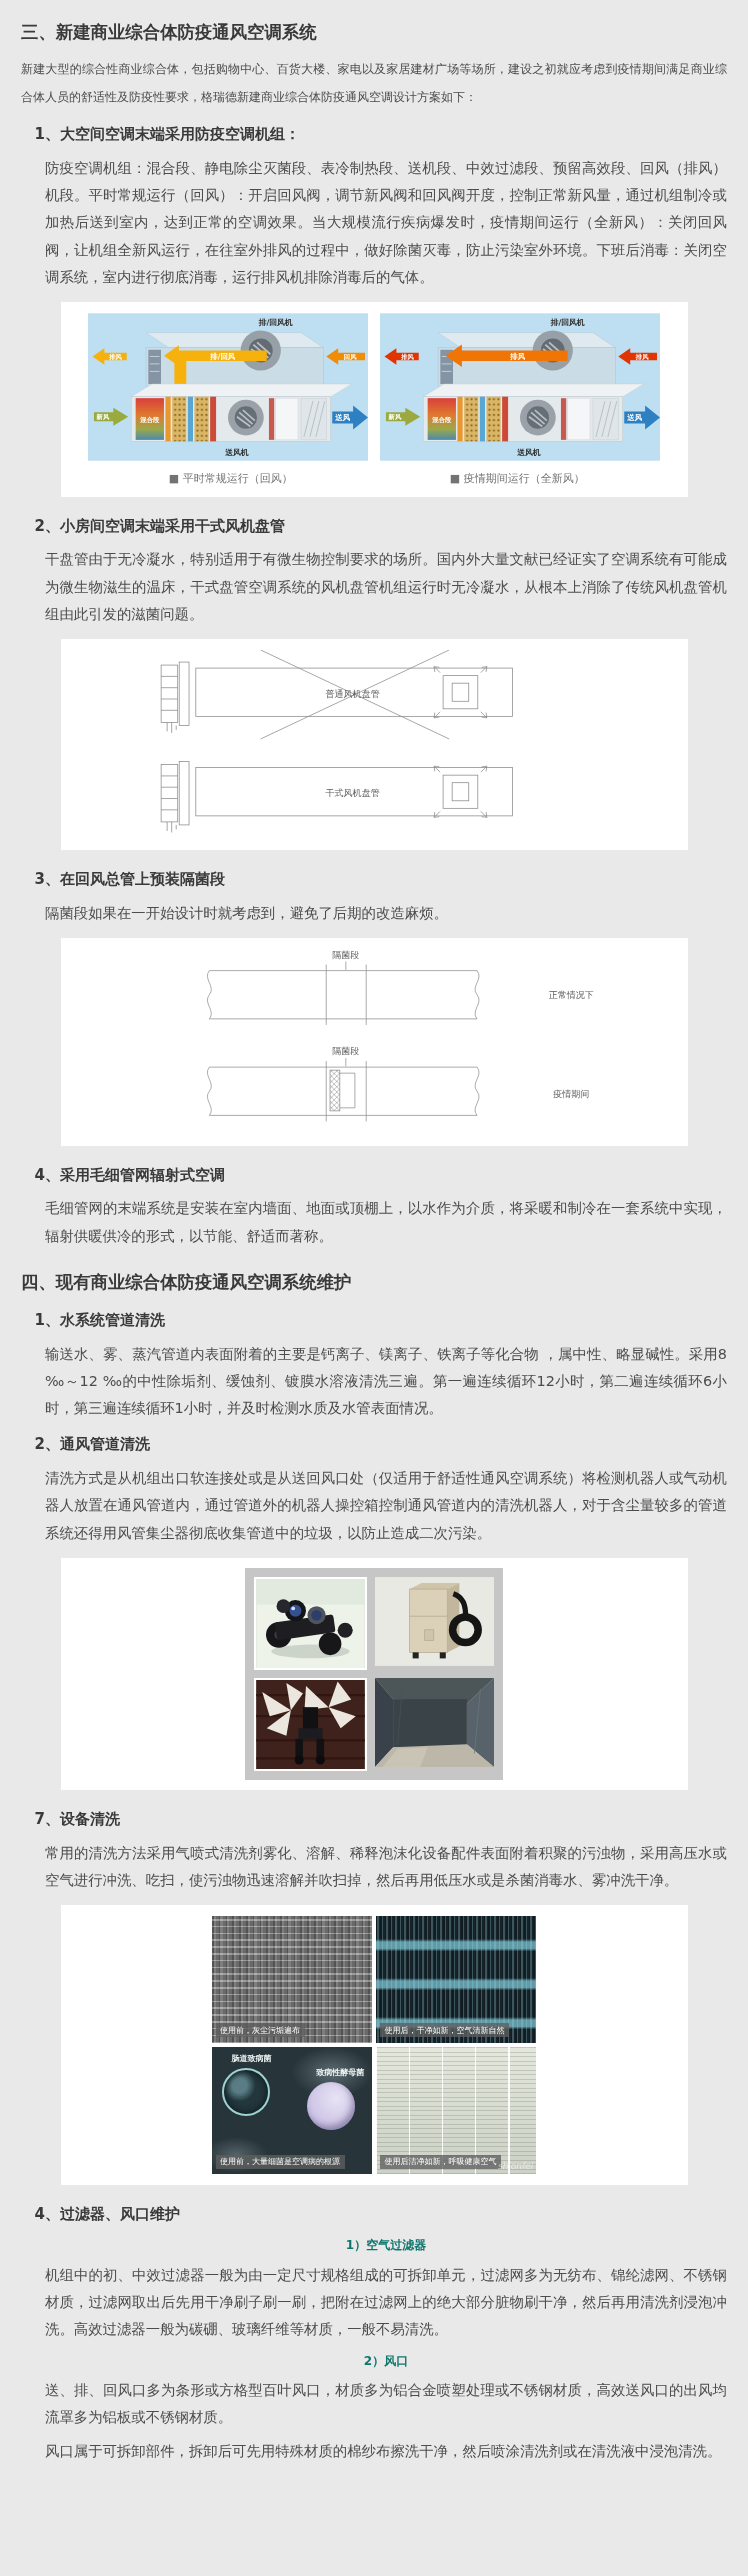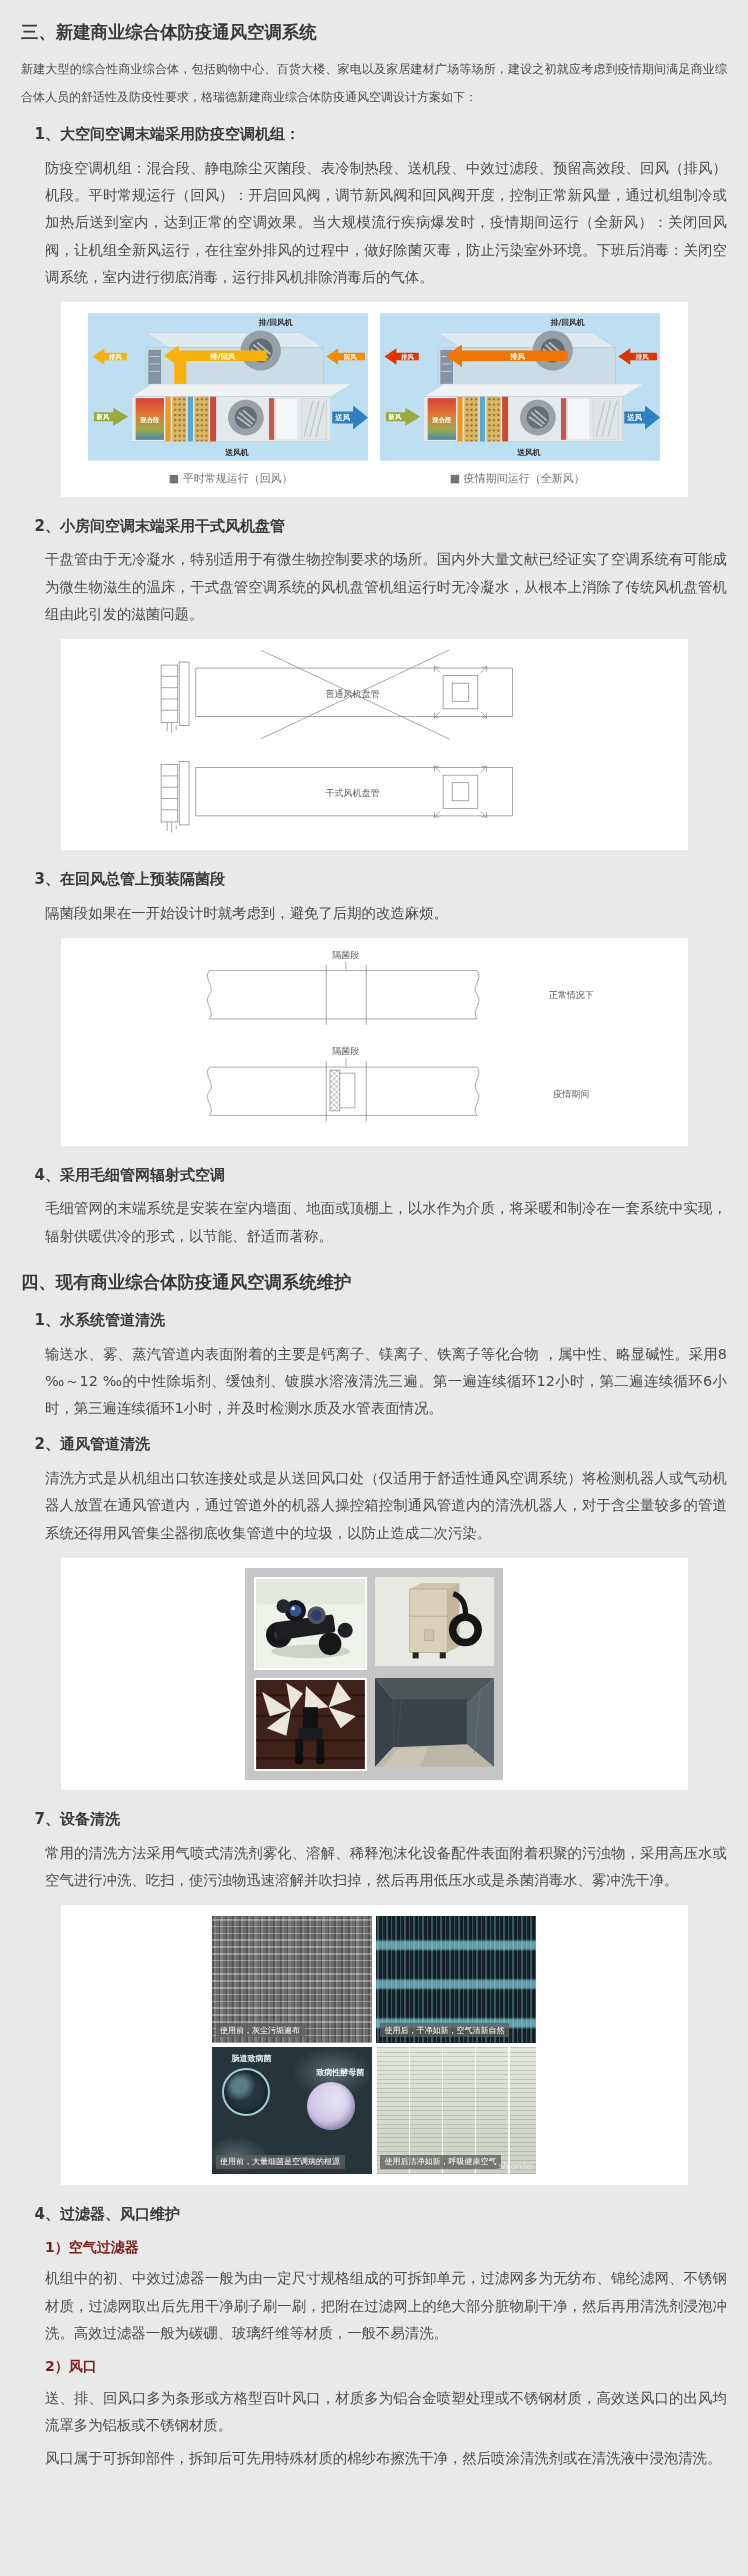--- a/index.html
+++ b/index.html
@@ -7,21 +7,21 @@
     width:748px;
     background:#e9e9e9;
     font-family:"DejaVu Sans","Liberation Sans",sans-serif;
     color:#4c4c4c;
   }
   .wrap{padding:19.7px 21px 26px 21px;}
   h2{font-size:17.4px;line-height:1.4;color:#3a3a3a;margin:0 0 12px 0;font-weight:700;}
   h2.part4{margin-top:19.7px;}
   .intro{font-size:12px;line-height:2.3;margin:0 0 9px 0;text-align:justify;}
   .sec-title{font-size:15px;color:#3a3a3a;font-weight:700;margin:7.6px 0 6px 0;padding-left:13.6px;line-height:1.9;}
-  .sub-title{font-size:14px;color:#7f1d1d;font-weight:700;margin:4.5px 0 4.5px 0;padding-left:24px;line-height:1.9;}
+  .sub-title{font-size:12px;color:#0f766e;font-weight:700;margin:4.5px 0 4.5px 0;padding-left:24px;line-height:1.9;text-align:center;}
   .para{font-size:14.4px;line-height:1.9;margin:0 0 6px 0;padding-left:24px;text-align:justify;}
   .card{background:#ffffff;width:627px;margin:10.6px auto 15px auto;padding:10.6px 27px;box-sizing:border-box;}
   .fig-row{display:flex;gap:12px;}
   .ahu-panel{width:288px;}
   .ahu-svg{display:block;width:280px;height:148px;}
   .fig-captions{display:flex;margin-top:10.6px;}
   .fig-caption{flex:1;text-align:center;font-size:11px;color:#737373;}
   .lbl-dark{font-size:10.5px;fill:#2f2f2f;font-weight:700;}
   .lbl-arrow{font-size:10px;fill:#ffffff;font-weight:700;}
   .lbl-s{font-size:8.5px;fill:#ffffff;font-weight:700;}

